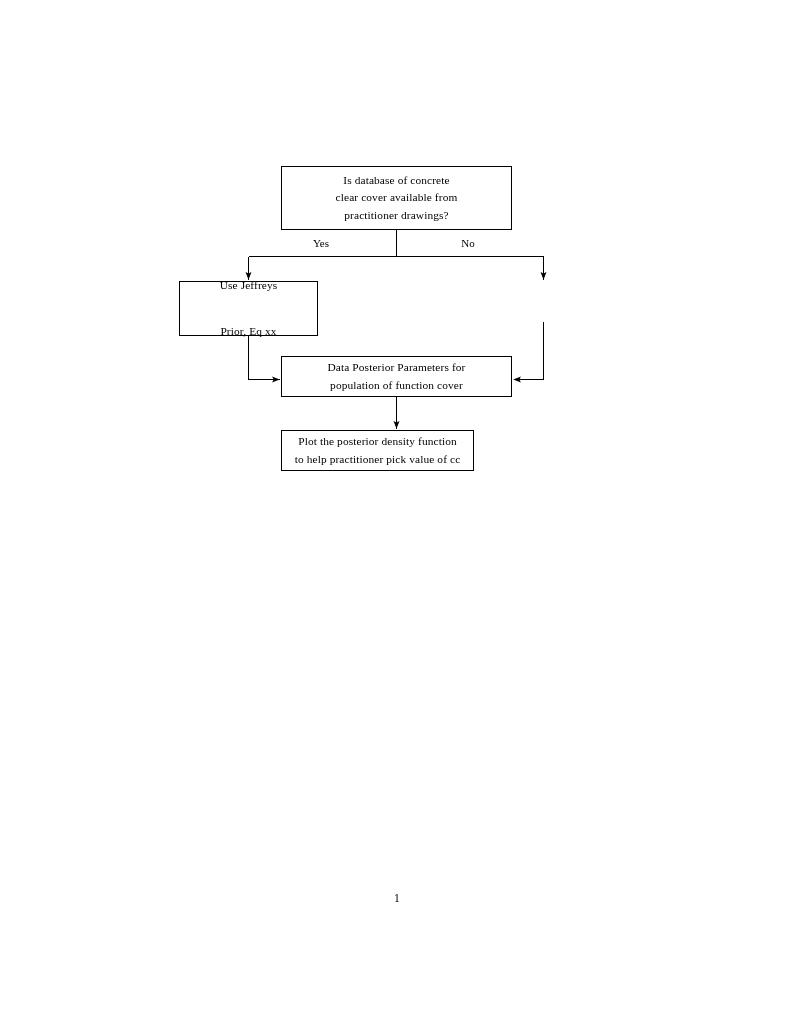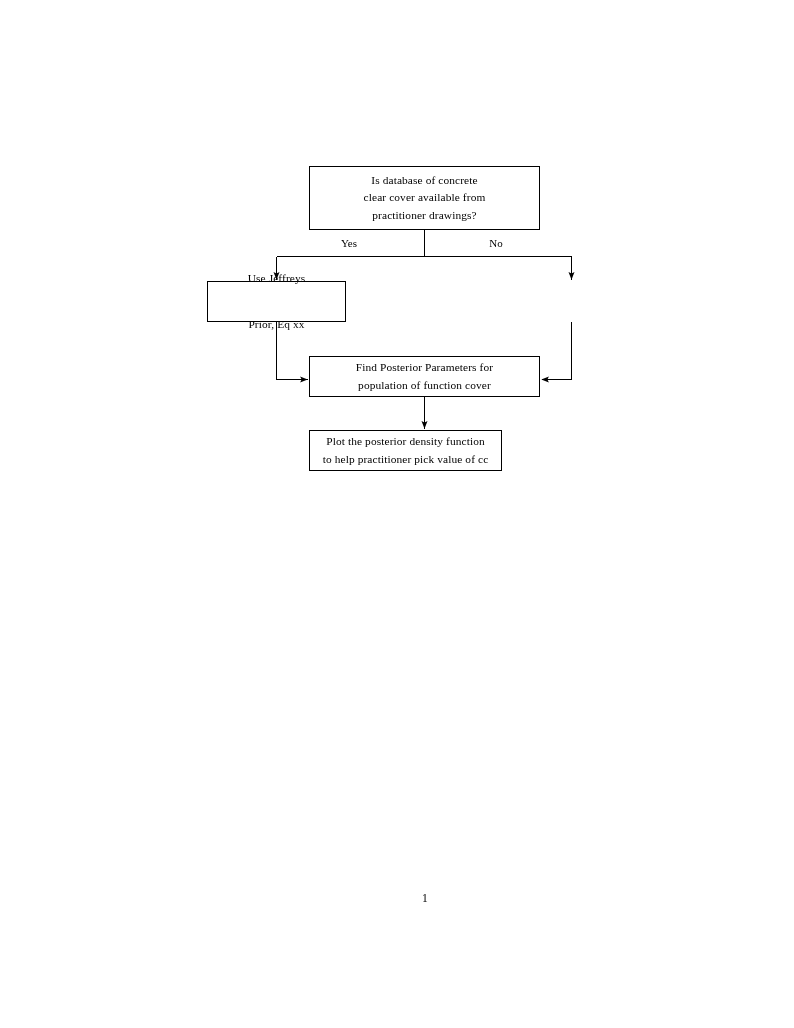--- a/index.html
+++ b/index.html
@@ -15,21 +15,20 @@
     overflow: hidden;
     font-family: "Liberation Serif", "DejaVu Serif", serif;
     color: #000000;
     -webkit-font-smoothing: antialiased;
   }
 
   
   #page {
     position: absolute;
     inset: 0;
-    margin-left: 28px;
   }
 
   
   #flowchart {
     position: absolute;
     left: 0;
     top: 0;
     width: 794px;
     height: 480px;
   }
@@ -66,21 +65,21 @@
   #node-decision {
     left: 281px;
     top: 166px;
     width: 231px;
     height: 64px;
   }
   #node-jeffreys {
     left: 179px;
     top: 281px;
     width: 139px;
-    height: 41px;
+    height: 55px;
     gap: 28px;
   }
   #node-conjugate {
     left: 474px;
     top: 281px;
     width: 139px;
     height: 41px;
   }
   #node-posterior {
     left: 281px;
@@ -192,21 +191,21 @@
     <span class="branch-label" id="label-yes">Yes</span>
     <span class="branch-label" id="label-no">No</span>
 
     <div class="node" id="node-jeffreys">
       <span class="line">Use Jeffreys</span>
       <span class="line">Prior, Eq xx</span>
     </div>
 
 
     <div class="node" id="node-posterior">
-      <span class="line">Find Posterior Parameters for</span>
+      <span class="line">Data Posterior Parameters for</span>
       <span class="line">population of function cover</span>
     </div>
 
     <div class="node" id="node-plot">
       <span class="line">Plot the posterior density function</span>
       <span class="line">to help practitioner pick value of cc</span>
     </div>
   </div>
 
 

